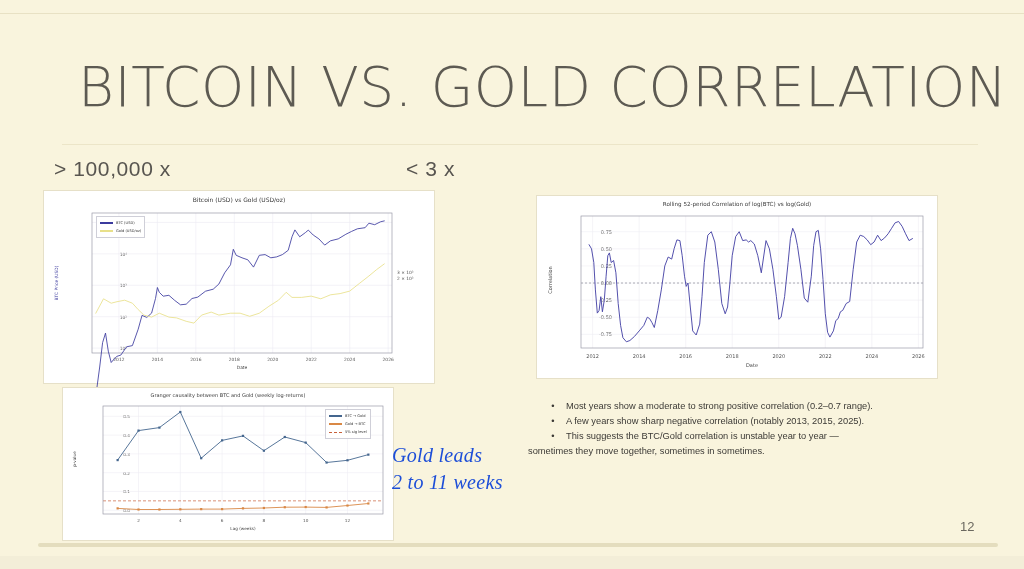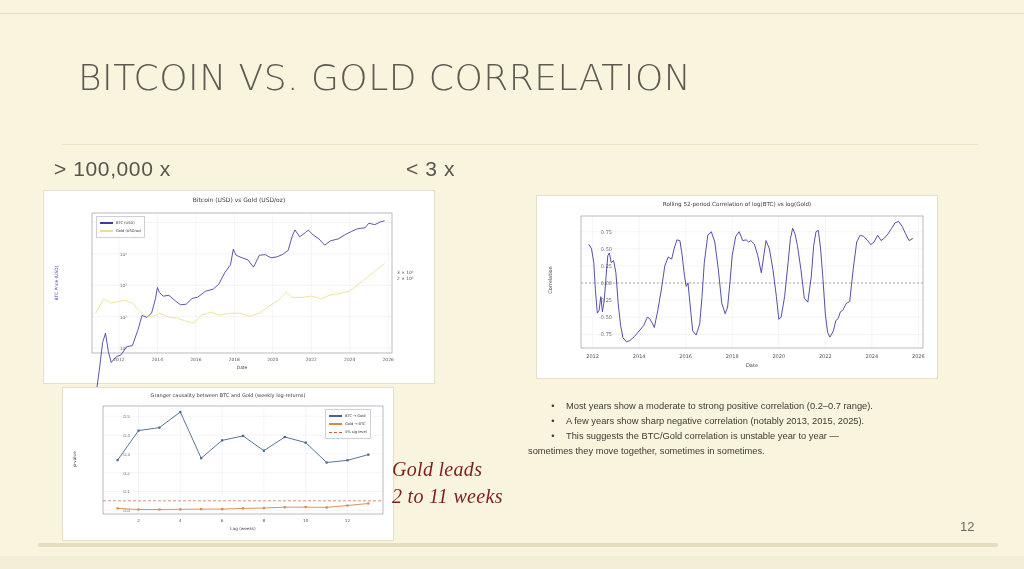--- a/index.html
+++ b/index.html
@@ -16,21 +16,21 @@
   .topbar-frag{position:absolute;left:2px;top:-6px;font-size:17px;font-weight:700;
     color:#4a4a4a;letter-spacing:1px;opacity:.85;}
   .top-mark{position:absolute;top:1px;width:14px;height:3px;border-radius:2px;}
   .top-mark.a{left:952px;background:#efe6a8;}
   .top-mark.b{left:988px;background:#66d6d6;}
   .top-edge{position:absolute;left:0;top:13px;width:1024px;height:1px;background:#e8e1c4;}
 
   
   .title{
     position:absolute;left:78px;top:60px;
-    font-size:36px;line-height:1;color:#5d5a52;
+    font-size:55px;line-height:1;color:#5d5a52;
     font-weight:300;letter-spacing:.5px;
     font-family:"DejaVu Sans", sans-serif;
     white-space:nowrap;
   }
   .title-rule{position:absolute;left:62px;top:144px;width:916px;height:1px;background:#ece5c8;}
 
   
   .sub{position:absolute;color:#585550;font-size:21px;letter-spacing:.6px;}
   .sub-left{left:27px;top:157px;margin-left:27px;}
   .sub-right{left:406px;top:157px;}
@@ -55,22 +55,22 @@
   .legend{position:absolute;background:#fff;border:1px solid #cfcfd8;padding:2px 3px;}
   .legend .row{display:flex;align-items:center;gap:3px;height:8px;}
   .legend .swatch{width:13px;height:2px;display:inline-block;}
   .legend .swatch.dash{height:0;border-top:1px dashed #c8603a;}
   .legend .lab{font-size:3.6px;color:#333;font-family:"DejaVu Sans", sans-serif;white-space:nowrap;}
 
   svg.series{position:absolute;left:0;top:0;overflow:visible;}
 
   
   .callout{
-    position:absolute;left:392px;top:456px;
-    color:#7f1d1d;font-style:italic;font-size:20px;line-height:1.35;
+    position:absolute;left:392px;top:442px;
+    color:#1d4ed8;font-style:italic;font-size:20px;line-height:1.35;
     font-family:"Liberation Serif", serif;letter-spacing:.3px;
   }
 
   
   .bullets{position:absolute;left:540px;top:399px;width:400px;color:#3c3a36;font-size:9.3px;line-height:1.62;}
   .bullets .bi{display:flex;}
   .bullets .dot{width:26px;flex:0 0 26px;text-align:center;}
 
   
   .footer-rule{position:absolute;left:38px;top:543px;width:960px;height:4px;background:#e4ddbe;border-radius:2px;}

